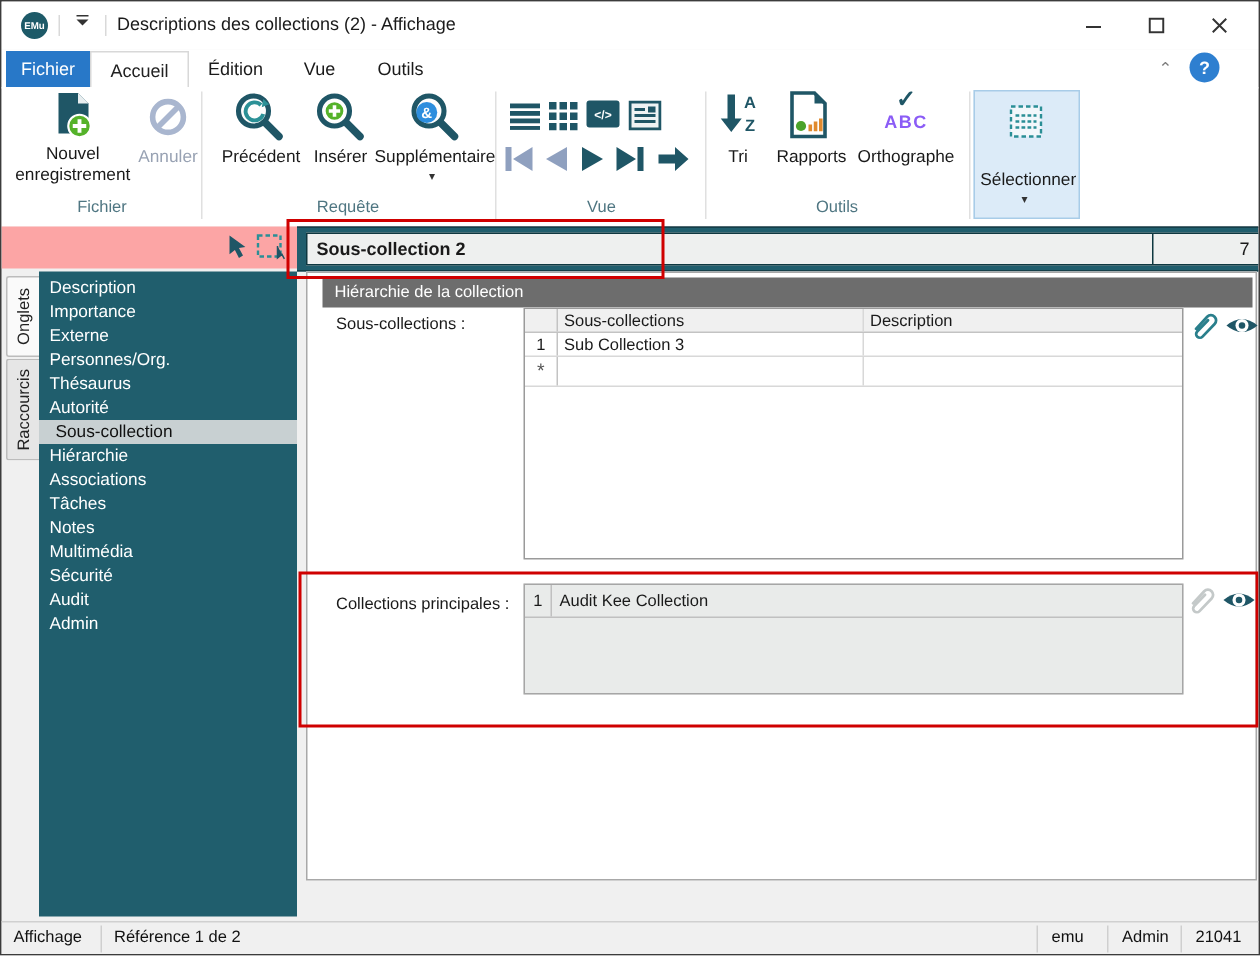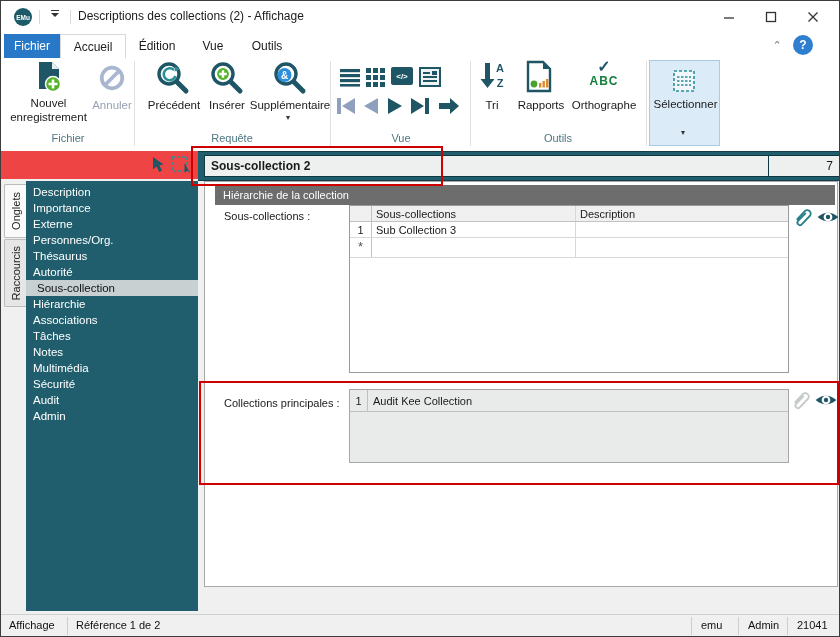--- a/index.html
+++ b/index.html
@@ -26,21 +26,21 @@
                font-size:12px;font-weight:bold;display:flex;align-items:center;justify-content:center;}
   
   .ribbon{left:0;top:57px;width:100%;height:93px;background:#ffffff;}
   .rsep{position:absolute;top:3px;width:1px;height:85px;background:#e0e0e0;}
   .glabel{position:absolute;top:74px;font-size:11px;color:#4f7682;text-align:center;}
   .rbtn-label{position:absolute;font-size:11.5px;color:#1a1a1a;text-align:center;line-height:1.25;}
   .disabled-label{color:#98a2b3;}
   .caret{font-size:8px;color:#333;line-height:1;}
   .sel-box{left:648px;top:2px;width:69px;height:84px;background:#dcebf8;border:1px solid #a8cce8;}
   
-  .record-strip{left:0;top:150px;width:100%;height:28px;background:#ef4444;}
+  .record-strip{left:0;top:150px;width:100%;height:28px;background:#fca5a5;}
   .record-bar{position:absolute;left:197px;top:0;width:641px;height:28px;background:#205e6d;border-top:1px solid #143f49;border-bottom:1px solid #143f49;}
   .rec-box{position:absolute;top:3px;height:20px;background:#eef0ef;border:1px solid #0e3840;display:flex;align-items:center;}
   
   .vtab{left:3px;width:21px;background:#fafafa;border:1px solid #bcbcbc;border-right:none;border-radius:2px 0 0 2px;
         display:flex;align-items:center;justify-content:center;}
   .vtab span{writing-mode:vertical-rl;transform:rotate(180deg);font-size:11px;color:#222;}
   .vtab.inactive{background:#e6e6e6;}
   .navpanel{left:25px;top:180px;width:172px;height:430px;background:#205e6d;}
   .navitem{height:16px;line-height:16px;padding-left:7px;font-size:11.5px;color:#ffffff;white-space:nowrap;}
   .navitem.selected{background:#c8d0d2;color:#111;padding-left:11px;}
@@ -241,36 +241,36 @@
         <path d="M18 2 l7 7 h-7 z" fill="#1f5666"></path>
         <circle cx="9" cy="24" r="3.4" fill="#4aa32a"></circle>
         <rect x="14" y="23" width="2.4" height="4.5" fill="#e08a2e"></rect>
           <rect x="17.5" y="21" width="2.4" height="6.5" fill="#e08a2e"></rect>
           <rect x="21" y="19" width="2.4" height="8.5" fill="#e08a2e"></rect>
       </svg>
     </div>
     <div class="rbtn-label" style="left:512px;top:40px;width:56px;">Rapports</div>
     <div class="abs" style="left:577px;top:1px;width:52px;text-align:center;">
       <div style="font-size:16px;font-weight:bold;color:#1f5666;line-height:15px;">✓</div>
-      <div style="font-size:12px;font-weight:bold;color:#15803d;letter-spacing:1px;">ABC</div>
+      <div style="font-size:12px;font-weight:bold;color:#8b5cf6;letter-spacing:1px;">ABC</div>
     </div>
     <div class="rbtn-label" style="left:566px;top:40px;width:74px;">Orthographe</div>
     <div class="glabel" style="left:512px;width:90px;">Outils</div>
     <div class="rsep" style="left:645px;"></div>
 
     <div class="abs sel-box">
       <div style="position:absolute;left:22px;top:8px;">
         <svg width="24" height="24" viewBox="0 0 24 24">
           <rect x="2" y="2" width="20" height="20" fill="#f2f7fb" stroke="#2a8f96" stroke-width="1.6" stroke-dasharray="3 2"></rect>
           <line x1="5" y1="8" x2="19" y2="8" stroke="#2a8f96" stroke-width="1.6" stroke-dasharray="2.5 1.5"></line>
           <line x1="5" y1="12" x2="19" y2="12" stroke="#2a8f96" stroke-width="1.6" stroke-dasharray="2.5 1.5"></line>
           <line x1="5" y1="16" x2="19" y2="16" stroke="#2a8f96" stroke-width="1.6" stroke-dasharray="2.5 1.5"></line>
         </svg>
       </div>
-      <div class="rbtn-label" style="left:0;top:36px;width:71px;">Sélectionner</div>
+      <div class="rbtn-label" style="left:0;top:52px;width:71px;">Sélectionner</div>
       <div class="abs caret" style="left:31px;top:68px;">▾</div>
     </div>
   </div>
 
   <div class="abs record-strip">
     <div class="abs" style="left:150px;top:5px;">
       <svg width="15" height="17" viewBox="0 0 15 17">
         <path d="M2 1 L2 13.5 L5.6 10.6 L8.3 16 L11 14.4 L8.3 9.3 L12.6 8.6 Z" fill="#1f5666"></path>
       </svg>
     </div>

